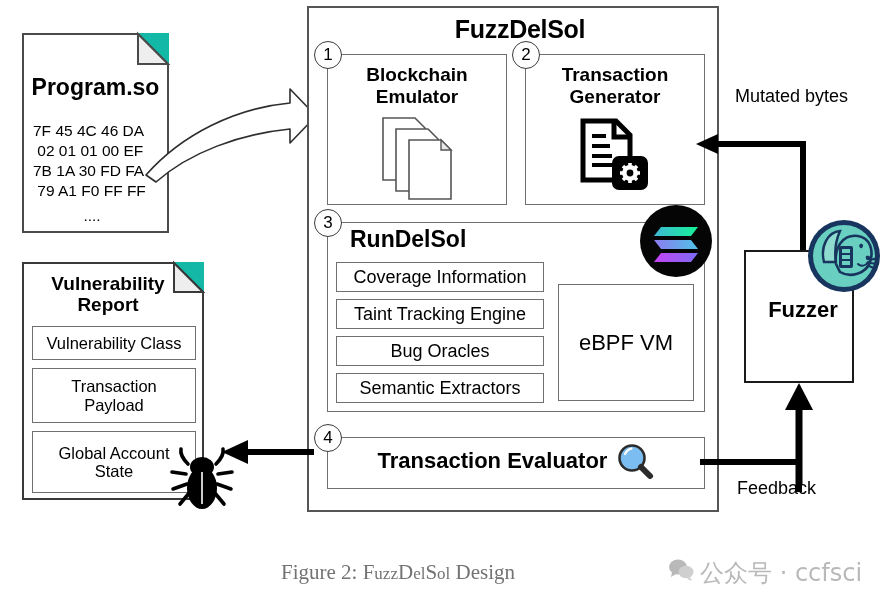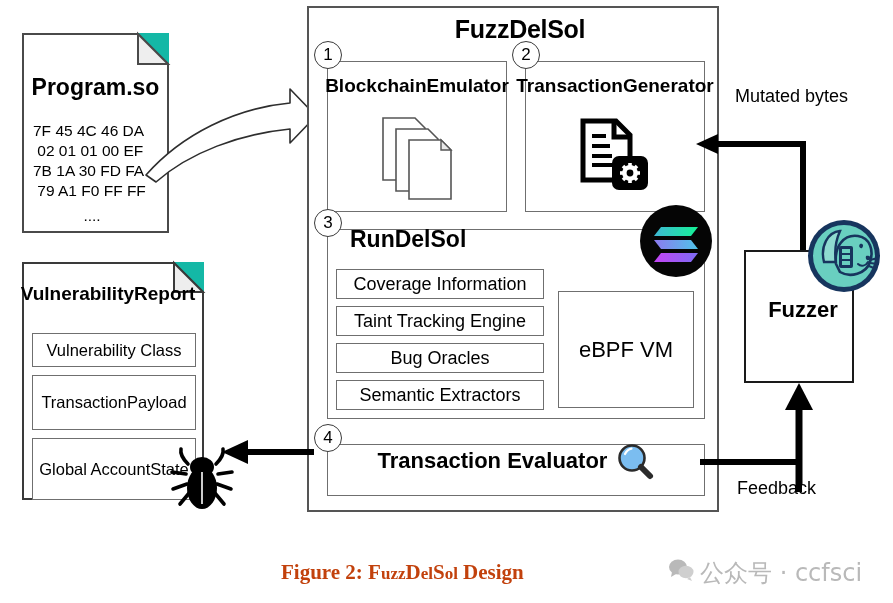--- a/index.html
+++ b/index.html
@@ -5,26 +5,26 @@
   html,body{margin:0;padding:0;}
   body{
     width:893px;height:603px;background:#ffffff;
     font-family:"Liberation Sans", sans-serif;
     color:#000;overflow:hidden;position:relative;
   }
   .stage{position:absolute;left:0;top:0;width:893px;height:603px;}
   .abs{position:absolute;box-sizing:border-box;}
 
   
-  .box-thin{border:1.5px solid #6f6f6f;background:#fff;margin-top:7px;}
+  .box-thin{border:1.5px solid #6f6f6f;background:#fff;}
   .box-mid{border:2px solid #555;background:#fff;}
   .box-dark{border:2px solid #1a1a1a;background:#fff;}
 
   .ctr{display:flex;align-items:center;justify-content:center;text-align:center;}
-  .col{flex-direction:row;}
+  .col{flex-direction:column;}
 
   
   .t-title{font-size:25px;font-weight:bold;letter-spacing:-0.3px;padding-left:14px;}
   .t-sub{font-size:19px;font-weight:bold;line-height:1.15;}
   .t-run{font-size:23px;font-weight:bold;}
   .t-item{font-size:18px;font-weight:normal;}
   .t-eval{font-size:22px;font-weight:bold;}
   .t-fuzzer{font-size:22px;font-weight:bold;padding-left:8px;}
   .t-arrow{font-size:18px;}
   .t-prog{font-size:23px;font-weight:bold;}
@@ -39,21 +39,21 @@
     font-size:17px;display:flex;align-items:center;justify-content:center;
     z-index:6;
   }
 
   
   .doc{position:absolute;background:#14b8a6;}
 
   
   .caption{
     position:absolute;font-family:"Liberation Serif", serif;
-    font-size:21px;font-weight:bold;color:#c2410c;
+    font-size:21px;font-weight:normal;color:#737373;
   }
   .sc{font-size:17px;}
   .wm{position:absolute;color:#b9b9b9;font-size:24px;
       font-family:"DejaVu Sans", sans-serif;}
 
   svg{display:block;overflow:visible;}
 </style>
 </head>
 <body>
 

